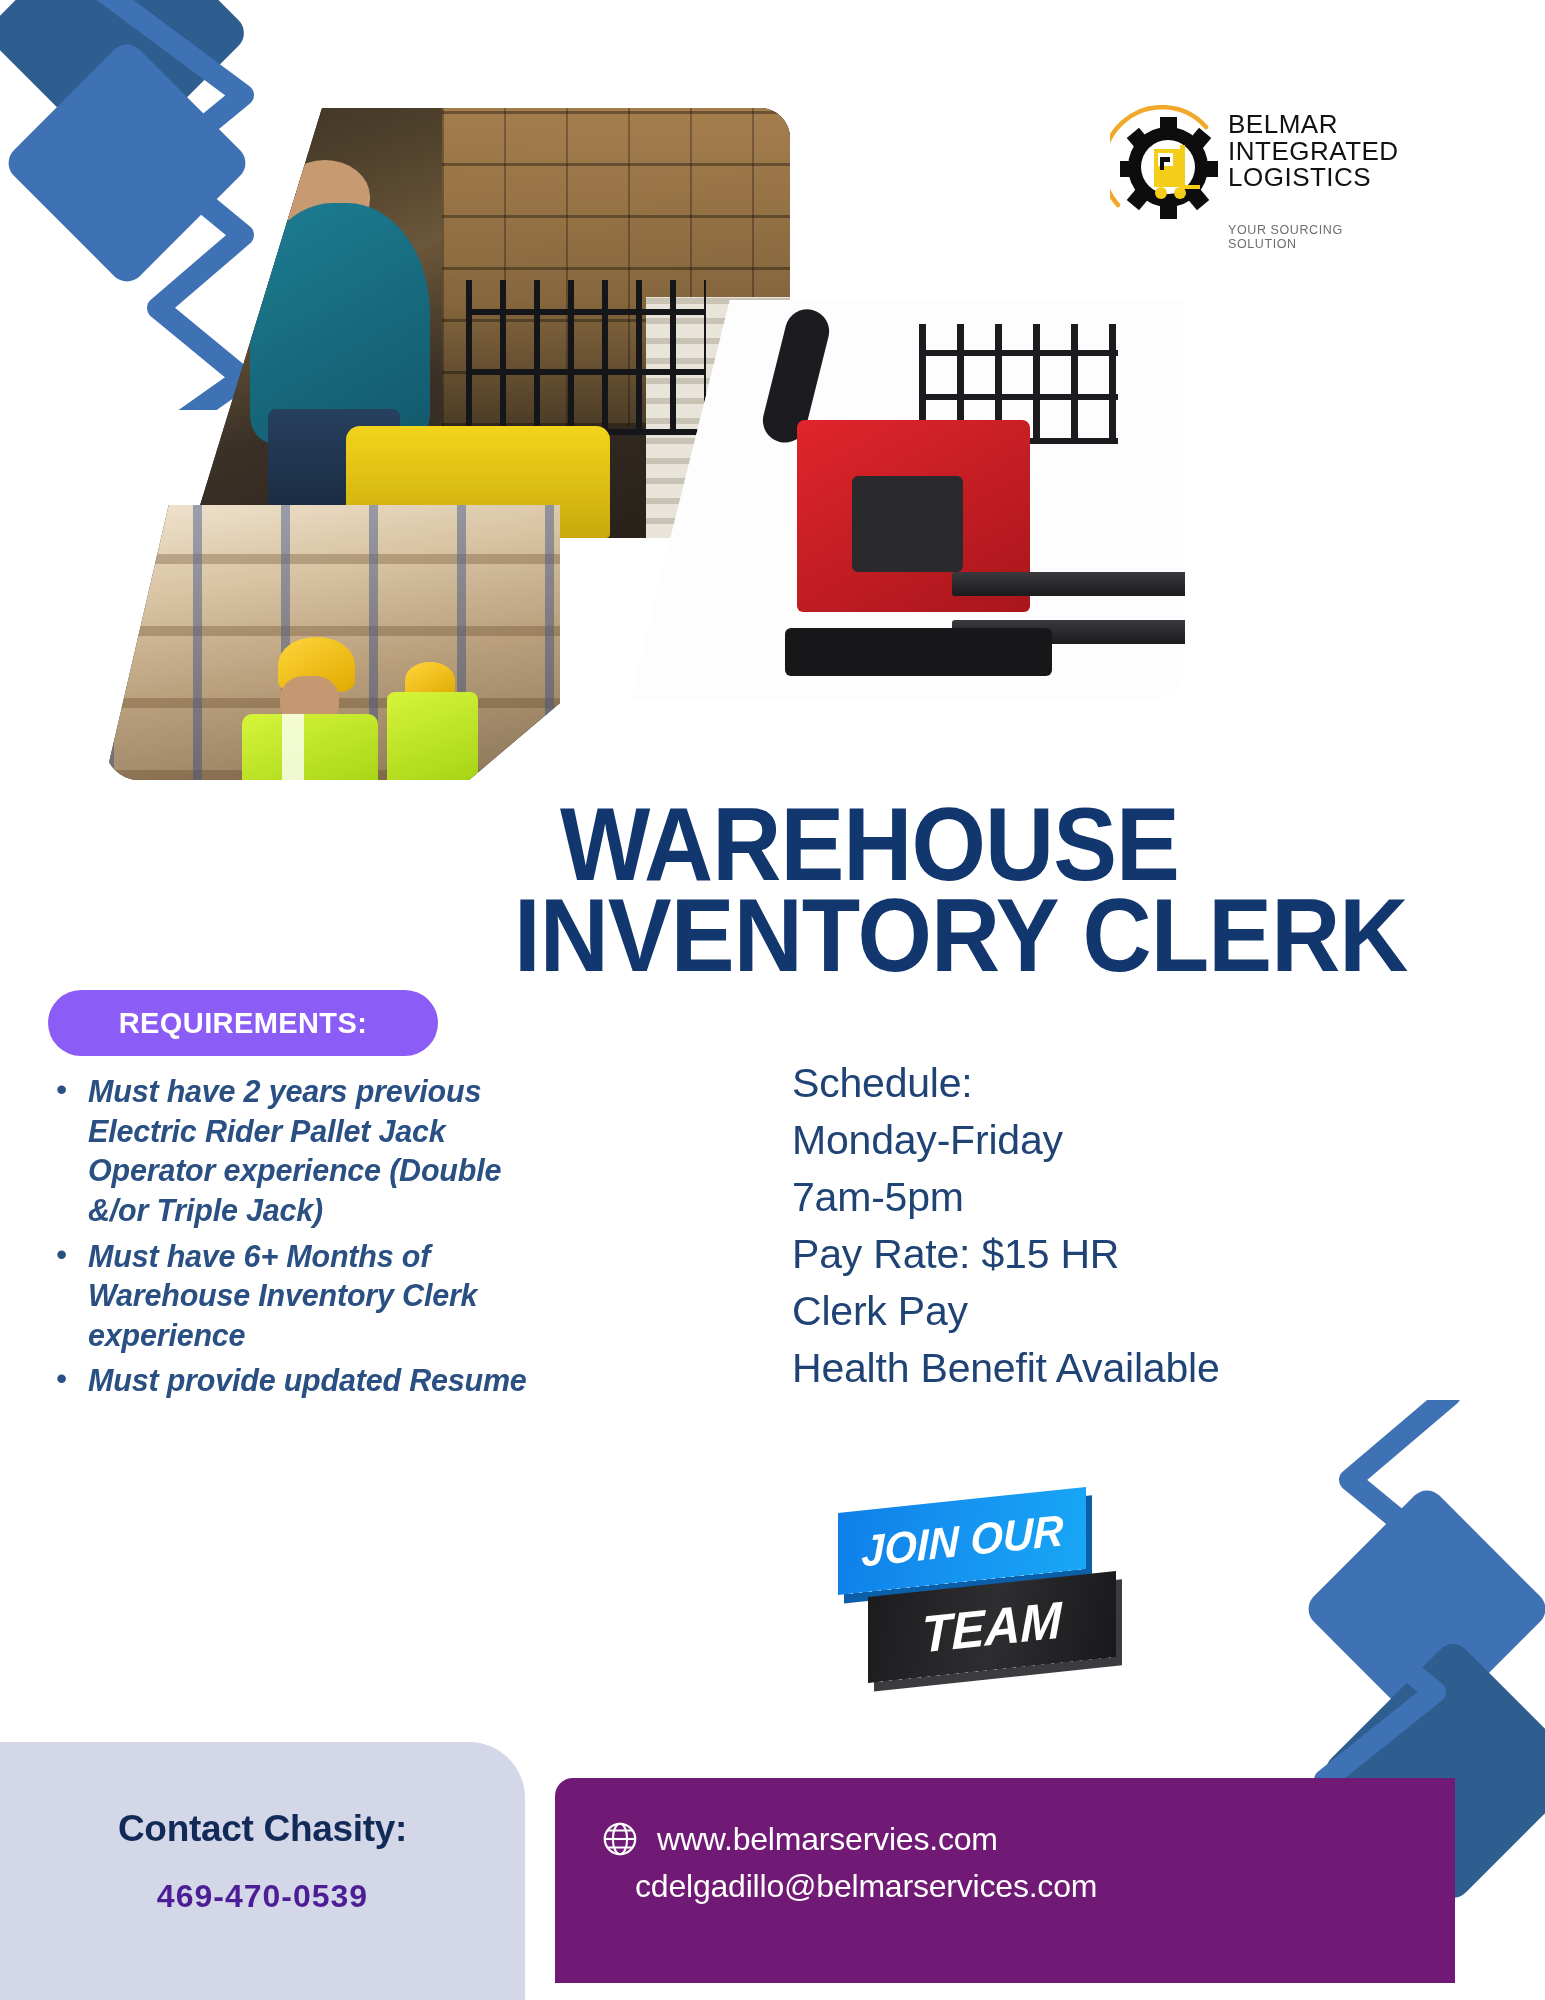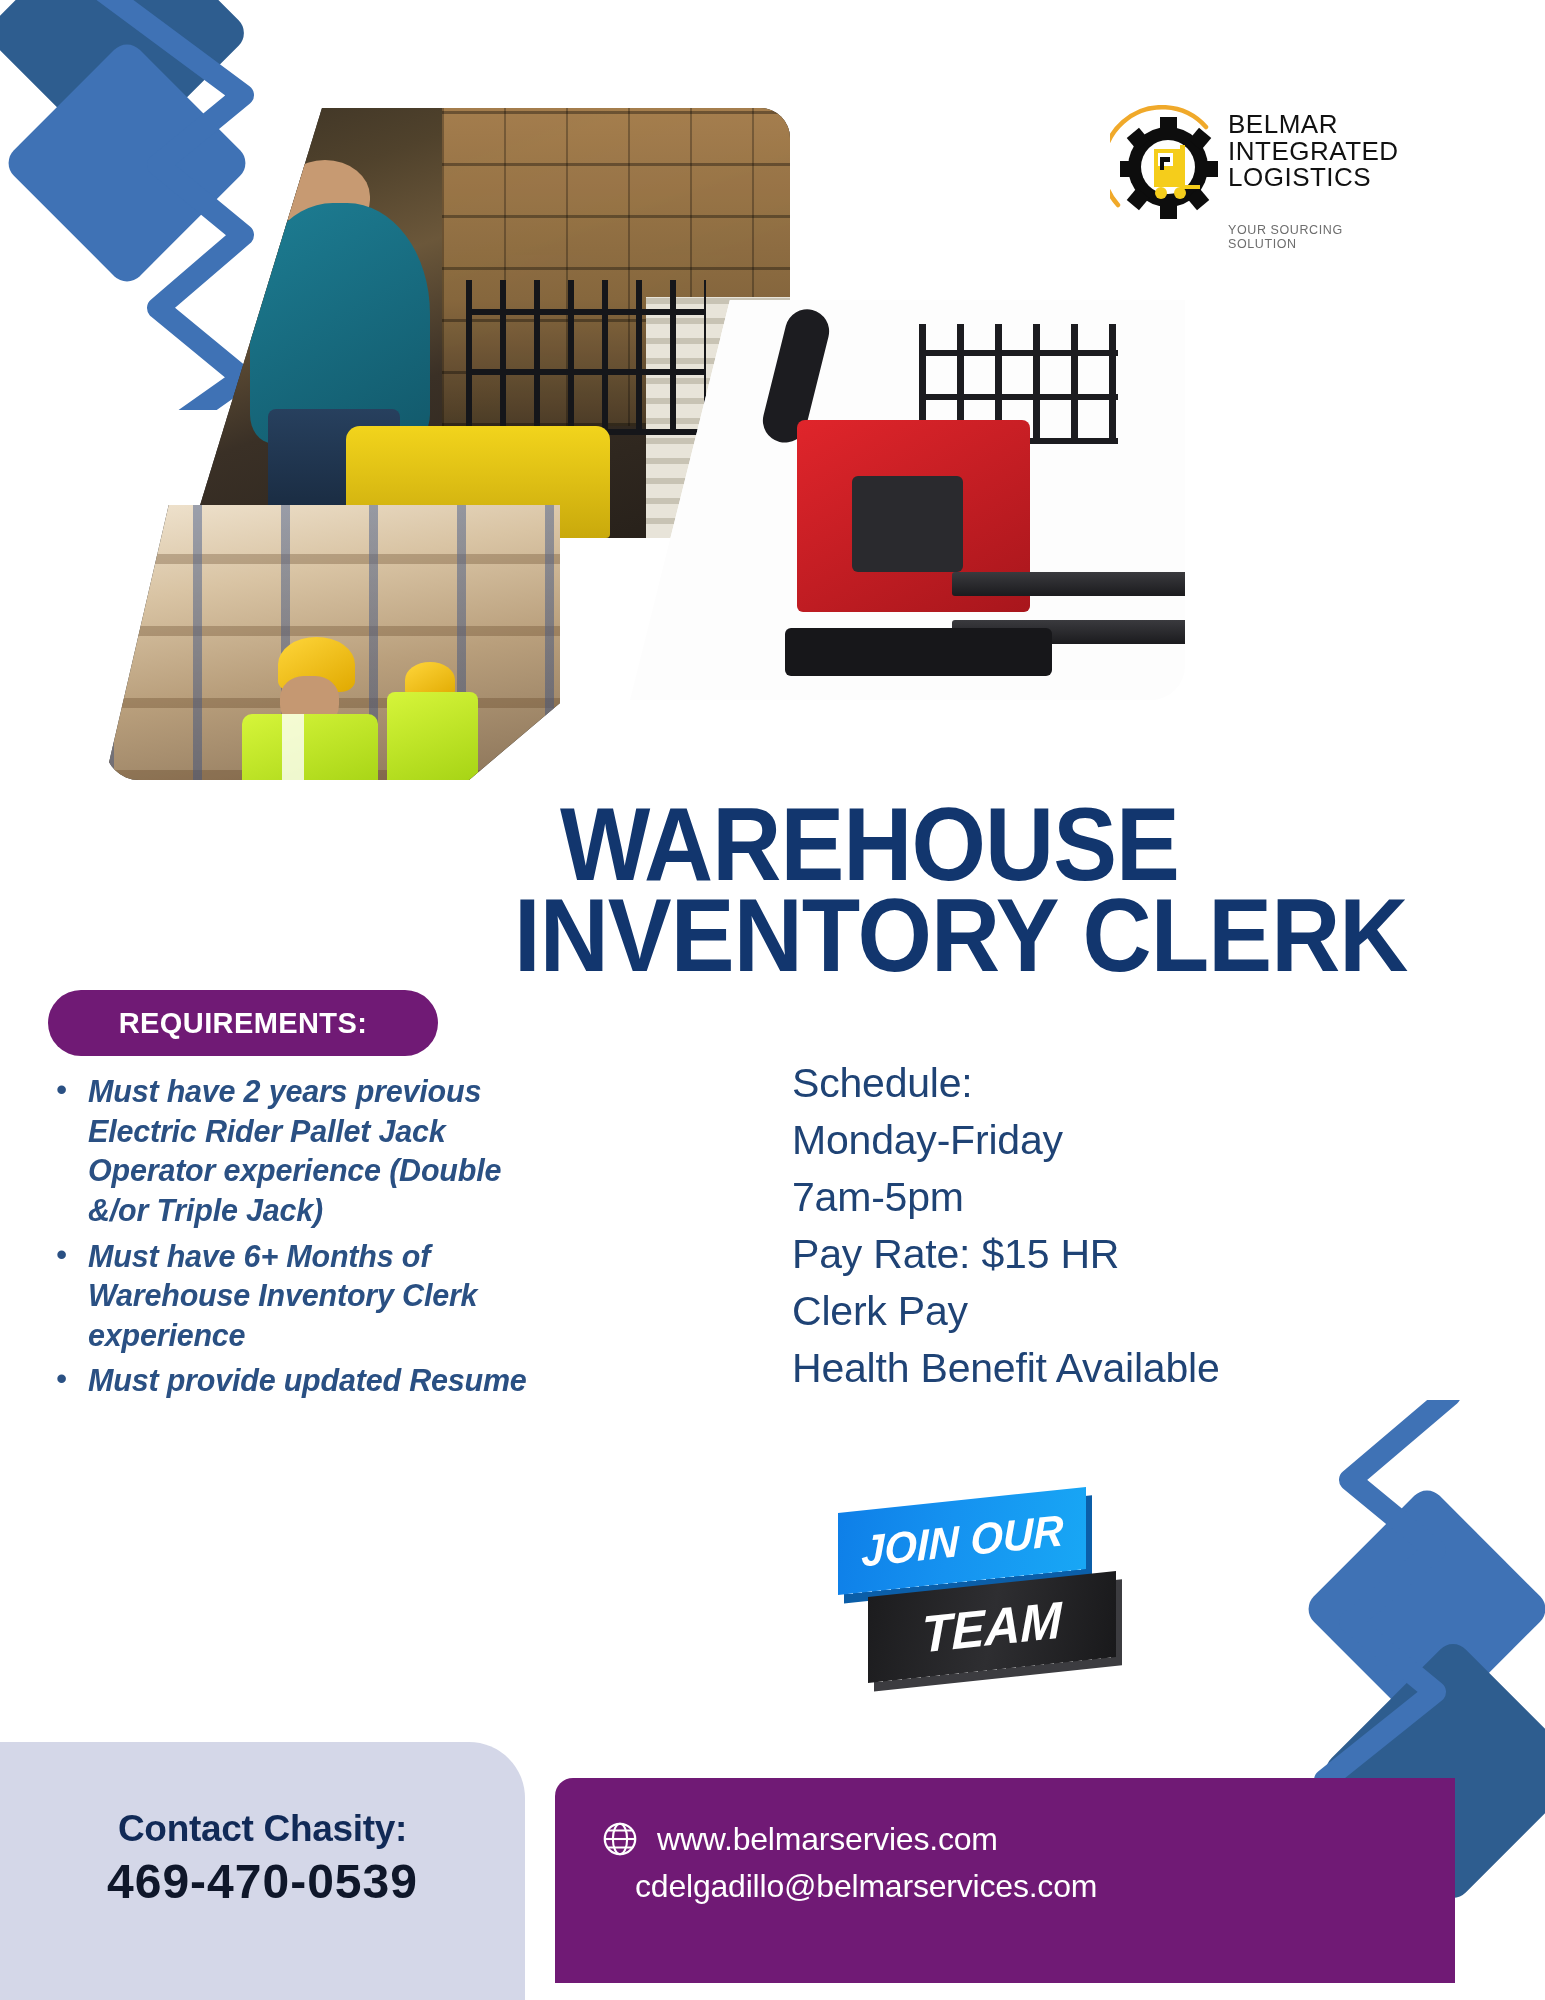--- a/index.html
+++ b/index.html
@@ -122,21 +122,21 @@
     font-weight:700; color:#12366e; letter-spacing:-1px;
     transform:scaleX(.92); transform-origin:left center;
     line-height:.86; white-space:nowrap;
   }
   #headline .l1 { font-size:104px; }
   #headline .l2 { font-size:104px; margin-top:2px; margin-left:-46px; }
 
   
   #requirements-badge {
     position:absolute; left:48px; top:990px; width:390px; height:66px;
-    background:#701a75; border-radius:34px;
+    background:#8b5cf6; border-radius:34px;
     display:flex; align-items:center; justify-content:center;
   }
   #requirements-badge span { color:#fff; font-weight:700; font-size:29px; letter-spacing:.4px; }
 
   #requirements-list { position:absolute; left:42px; top:1072px; width:520px; }
   #requirements-list li {
     list-style:none; position:relative; padding-left:46px;
     color:#2a5083; font-weight:700; font-size:30.5px; line-height:1.30;
     margin-bottom:6px; letter-spacing:-.2px;font-style:italic;
   }
@@ -171,21 +171,21 @@
   .jt-blue span { font-size:44px; }
   .jt-dark span { font-size:52px; }
 
   
   #contact-panel {
     position:absolute; left:0; top:1742px; width:525px; height:258px;
     background:#d4d7e8; border-radius:0 56px 0 0;
     text-align:center;
   }
   #contact-name { margin-top:66px; color:#112a57; font-weight:700; font-size:37px; letter-spacing:-.3px; }
-  #contact-phone { margin-top:4px; color:#0f172a; font-weight:700; font-size:48px; letter-spacing:1px; }
+  #contact-phone { margin-top:28px; color:#4c1d95; font-weight:700; font-size:32px; letter-spacing:1px; }
 
   
   #footer-bar {
     position:absolute; left:555px; top:1778px; width:900px; height:205px;
     background:#701a75; border-radius:18px 0 0 0;
     padding:42px 0 0 46px;
   }
   .foot-row { display:flex; align-items:center; gap:18px; }
   #globe-icon { flex:0 0 auto; width:38px; height:38px; }
   #footer-bar .txt { color:#fff; font-size:32px; font-weight:300; letter-spacing:-.2px; }

